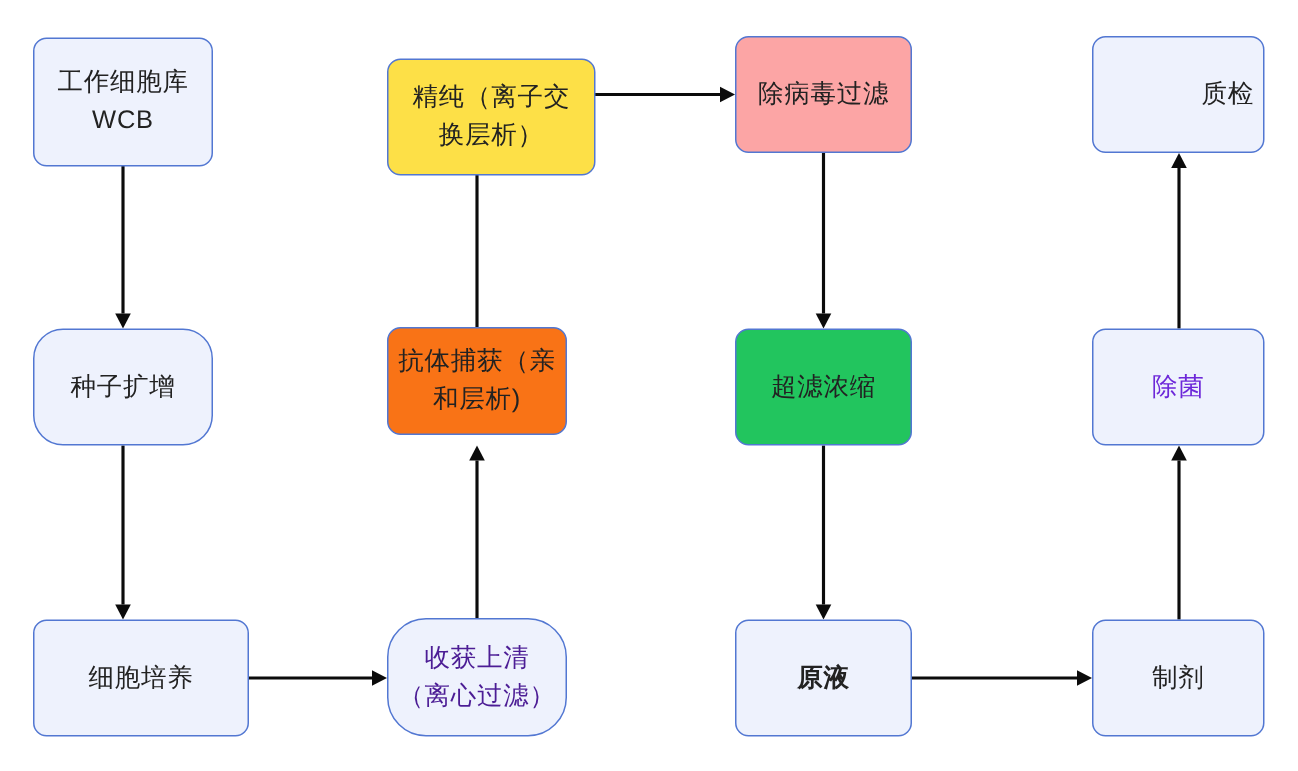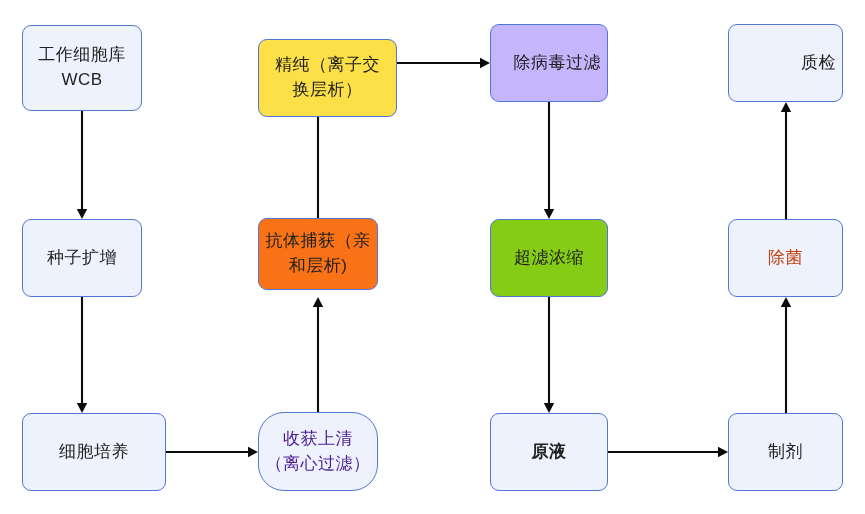--- a/index.html
+++ b/index.html
@@ -94,25 +94,25 @@
       <path class="head" d="M 14 14 L 8.8 24 L 19.2 24 Z" fill="#0b0b0b"></path>
     </svg>
     <svg class="edge" width="28" height="145" style="left: 771.5px; top: 88px;">
       <line x1="14" y1="131" x2="14" y2="24" stroke="#0b0b0b"></line>
       <path class="head" d="M 14 14 L 8.8 24 L 19.2 24 Z" fill="#0b0b0b"></path>
     </svg>
     <div class="node" style="left: 22px; top: 25px; width: 120px; height: 86px; background: rgb(238, 242, 253); border-color: rgb(82, 119, 210); color: rgb(34, 34, 34);"><span>工作细胞库
 WCB</span></div>
     <div class="node" style="left: 258px; top: 24px; width: 139px; height: 78px; background: #fde047; border-color: rgb(82, 119, 210); color: rgb(34, 34, 34); margin-top: 15px;"><span>精纯（离子交
 换层析）</span></div>
-    <div class="node" style="left: 490px; top: 24px; width: 118px; height: 78px; background: #c4b5fd; border-color: rgb(82, 119, 210); color: rgb(34, 34, 34); justify-content: flex-end;"><span>除病毒过滤</span></div>
+    <div class="node" style="left: 490px; top: 24px; width: 118px; height: 78px; background: #fca5a5; border-color: rgb(82, 119, 210); color: rgb(34, 34, 34);"><span>除病毒过滤</span></div>
     <div class="node" style="left: 728px; top: 24px; width: 115px; height: 78px; background: rgb(238, 242, 253); border-color: rgb(82, 119, 210); color: rgb(34, 34, 34); justify-content: flex-end;"><span>质检</span></div>
-    <div class="node" style="left: 22px; top: 219px; width: 120px; height: 78px; background: rgb(238, 242, 253); border-color: rgb(82, 119, 210); color: rgb(34, 34, 34);"><span>种子扩增</span></div>
+    <div class="node" style="left: 22px; top: 219px; width: 120px; height: 78px; background: rgb(238, 242, 253); border-color: rgb(82, 119, 210); color: rgb(34, 34, 34); border-radius: 20px;"><span>种子扩增</span></div>
     <div class="node" style="left: 258px; top: 218px; width: 120px; height: 72px; background: #f97316; border-color: rgb(82, 119, 210); color: rgb(34, 34, 34);"><span>抗体捕获（亲
 和层析)</span></div>
-    <div class="node" style="left: 490px; top: 219px; width: 118px; height: 78px; background: #84cc16; border-color: rgb(82, 119, 210); color: rgb(34, 34, 34);"><span>超滤浓缩</span></div>
-    <div class="node" style="left: 728px; top: 219px; width: 115px; height: 78px; background: rgb(238, 242, 253); border-color: rgb(82, 119, 210); color: #c2410c;"><span>除菌</span></div>
+    <div class="node" style="left: 490px; top: 219px; width: 118px; height: 78px; background: #22c55e; border-color: rgb(82, 119, 210); color: rgb(34, 34, 34);"><span>超滤浓缩</span></div>
+    <div class="node" style="left: 728px; top: 219px; width: 115px; height: 78px; background: rgb(238, 242, 253); border-color: rgb(82, 119, 210); color: #6d28d9;"><span>除菌</span></div>
     <div class="node" style="left: 22px; top: 413px; width: 144px; height: 78px; background: rgb(238, 242, 253); border-color: rgb(82, 119, 210); color: rgb(34, 34, 34);"><span>细胞培养</span></div>
     <div class="node" style="left: 258px; top: 412px; width: 120px; height: 79px; background: rgb(238, 242, 253); border-color: rgb(82, 119, 210); color: #4c1d95; border-radius: 26px;"><span>收获上清
 （离心过滤）</span></div>
     <div class="node" style="left: 490px; top: 413px; width: 118px; height: 78px; background: rgb(238, 242, 253); border-color: rgb(82, 119, 210); color: rgb(34, 34, 34); font-weight: bold;"><span>原液</span></div>
     <div class="node" style="left: 728px; top: 413px; width: 115px; height: 78px; background: rgb(238, 242, 253); border-color: rgb(82, 119, 210); color: rgb(34, 34, 34); align-items: center;"><span>制剂</span></div>
   </div>
 
 </body></html>

